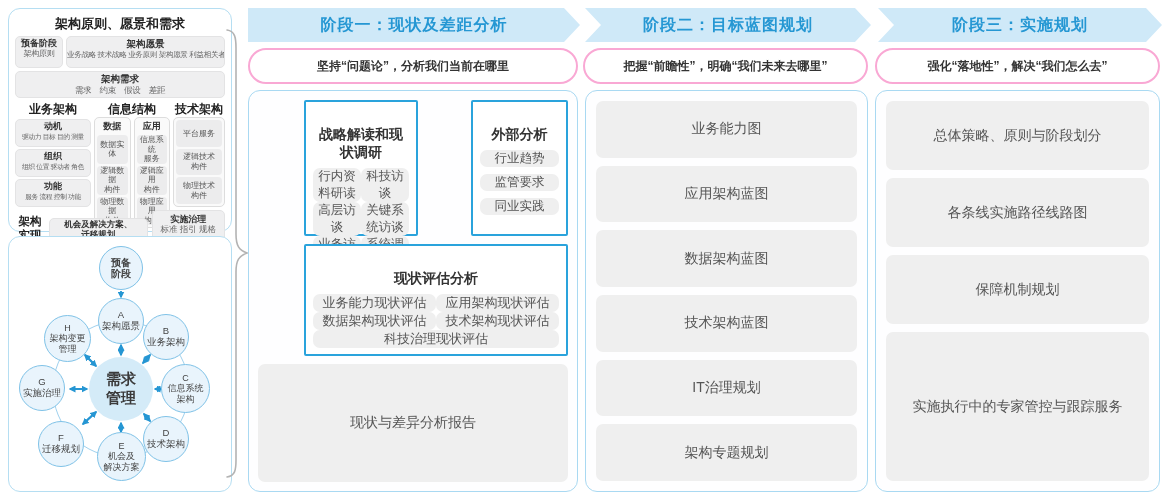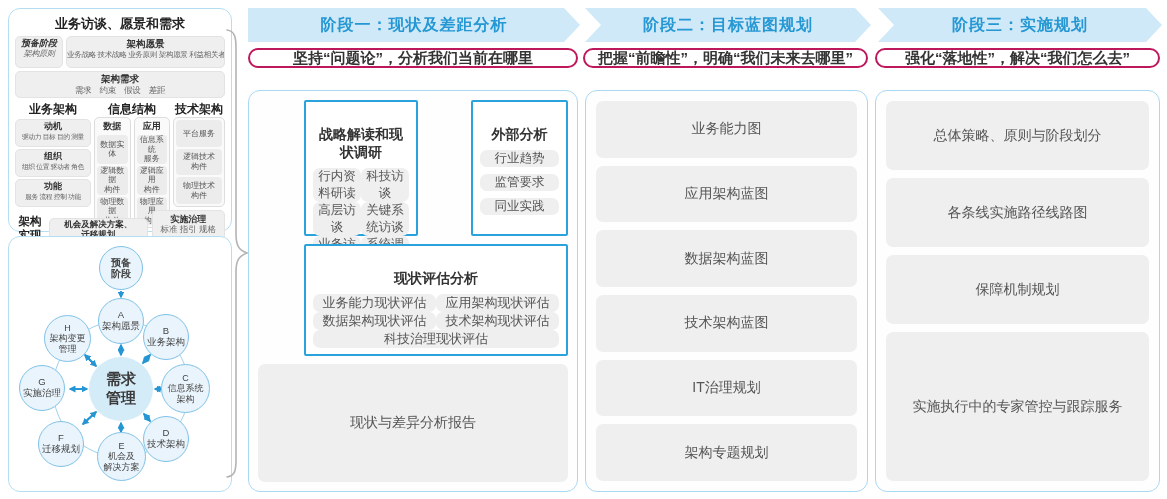--- a/index.html
+++ b/index.html
@@ -9,24 +9,24 @@
   .pre { white-space:pre-line; }
 
   
   .band { position:absolute; top:8px; height:34px; background:#cfe9f8;
           display:flex; align-items:center; justify-content:center;
           font-size:16px; font-weight:bold; color:#2597d3; letter-spacing:1px; }
   .band-first { clip-path: polygon(0 0, calc(100% - 16px) 0, 100% 50%, calc(100% - 16px) 100%, 0 100%); }
   .band-mid   { clip-path: polygon(0 0, calc(100% - 16px) 0, 100% 50%, calc(100% - 16px) 100%, 0 100%, 16px 50%); }
 
   
-  .slogan { position:absolute; top:48px; height:20px; background:#fff;
-            border:2px solid #be185d; border-radius:18px;
+  .slogan { position:absolute; top:48px; height:36px; background:#fff;
+            border:2px solid #f9a8d4; border-radius:18px;
             display:flex; align-items:center; justify-content:center;
-            font-size:15px; font-weight:bold; color:#333; }
+            font-size:12px; font-weight:bold; color:#333; }
 
   
   .panel { position:absolute; top:90px; height:402px; background:#fefeff;
            border:1.5px solid #a9d9f2; border-radius:12px; }
   .chip { background:#efefef; border-radius:7px; color:#555;
           display:flex; align-items:center; justify-content:center; text-align:center; }
 
   .p1-inner { position:absolute; inset:0; padding:9px; display:flex; flex-direction:column; gap:8px; }
   .p1-row { display:flex; gap:7px; height:136px; }
   .bluebox { border:2px solid #2aa3dc; border-radius:2px; background:#fff;
@@ -44,21 +44,21 @@
   .stack { position:absolute; inset:0; padding:10px; display:flex; flex-direction:column; gap:8px; }
   .stack .chip { flex:1; font-size:14px; }
   .stack .tall { flex:2.15; }
 
   
   .fw { position:absolute; left:8px; top:8px; width:224px; height:224px;
         border:1.5px solid #b5def2; border-radius:12px; background:#fff; padding:5px 6px; }
   .fw-title { text-align:center; font-size:13px; font-weight:bold; color:#222; margin:1px 0 3px; }
   .gbox { background:#efeff0; border:1px solid #e3e3e4; border-radius:5px; text-align:center; color:#555; overflow:hidden; }
   .fw-row1 { display:flex; gap:3px; height:32px; }
-  .fw-prep { width:48px; padding-top:1px;font-style:italic; }
+  .fw-prep { width:48px; padding-top:1px; }
   .fw-vision { flex:1; padding-top:1px; }
   .t9  { font-size:9.5px; font-weight:bold; color:#333; line-height:1.25; }
   .s8  { font-size:8px; color:#666; letter-spacing:-0.3px; line-height:1.3; white-space:nowrap; }
   .fw-req { height:27px; margin-top:3px; padding-top:1px; }
   .fw-mid { display:flex; gap:3px; margin-top:3px; height:106px; }
   .fw-colhead { text-align:center; font-size:12px; font-weight:bold; color:#222; height:16px; }
   .fw-col-biz { width:76px; display:flex; flex-direction:column; gap:2px; }
   .bblock { flex:1; background:#efeff0; border:1px solid #e3e3e4; border-radius:5px; text-align:center; overflow:hidden; padding-top:1px; }
   .bblock .t { font-size:9px; font-weight:bold; color:#333; line-height:1.2; }
   .bblock .s { font-size:6.8px; color:#666; letter-spacing:-0.4px; white-space:nowrap; }
@@ -91,21 +91,21 @@
   .wheel svg { position:absolute; inset:0; }
 
   .brace { position:absolute; left:224px; top:24px; }
 </style>
 </head>
 <body>
 
 <div class="stage">
 
   <div class="fw">
-    <div class="fw-title">业务访谈、愿景和需求</div>
+    <div class="fw-title">架构原则、愿景和需求</div>
     <div class="fw-row1">
       <div class="gbox fw-prep">
         <div class="t9" style="font-size:9px">预备阶段</div>
         <div class="s8">架构原则</div>
       </div>
       <div class="gbox fw-vision">
         <div class="t9">架构愿景</div>
         <div class="s8" style="font-size:7.5px">业务战略 技术战略 业务原则 架构愿景 利益相关者</div>
       </div>
     </div>

